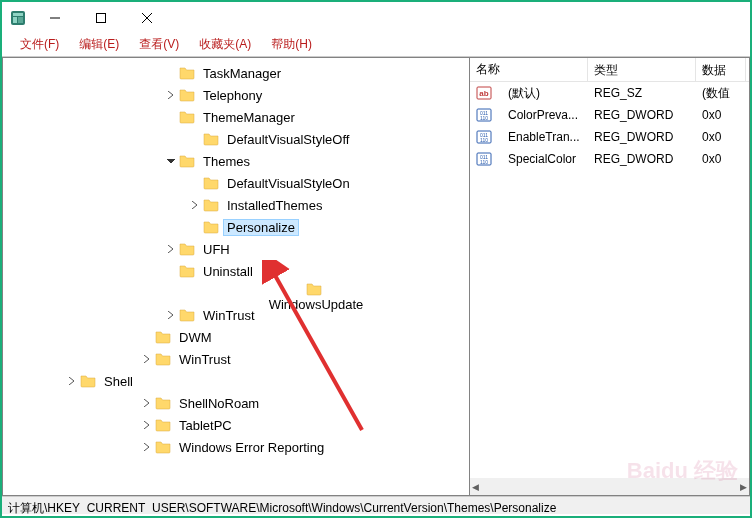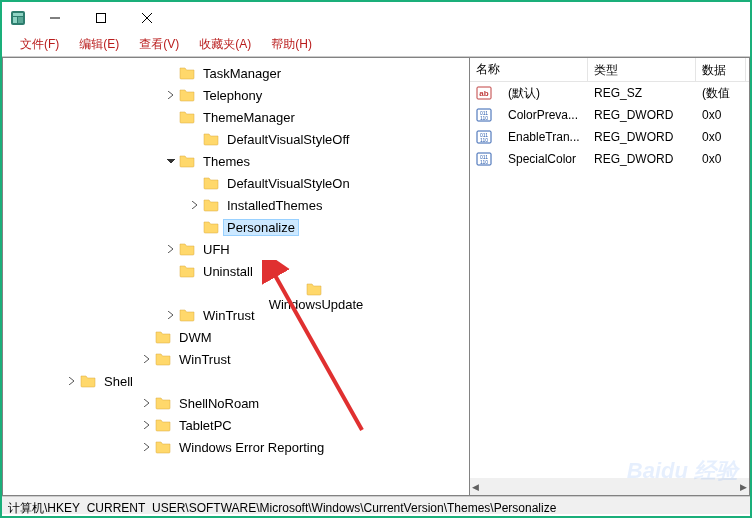--- a/index.html
+++ b/index.html
@@ -37,21 +37,21 @@
     .col-name { width: 118px; display: flex; align-items: center; }
     .col-type { width: 108px; }
     .col-data { width: 50px; }
     .value-icon { width: 16px; height: 16px; display: inline-flex; margin-right: 16px; flex-shrink: 0; }
     
     .list-scrollbar { height: 17px; background: #f0f0f0; display: flex; align-items: center; justify-content: space-between; padding: 0 2px; }
     .scroll-arrow { font-size: 9px; color: #606060; }
     
     .statusbar { height: 18px; padding: 3px 6px; font-size: 12px; border-top: 1px solid #ccc; background: #f0f0f0; white-space: nowrap; overflow: hidden; }
     
-    .watermark { position: absolute; right: 12px; bottom: 30px; opacity: 0.12; font-size: 22px; font-weight: bold; color: #3b82f6; pointer-events: none; font-style: italic; }
+    .watermark { position: absolute; right: 12px; bottom: 30px; opacity: 0.12; font-size: 22px; font-weight: bold; color: #be185d; pointer-events: none; }
     
     .arrow-annotation { position: absolute; pointer-events: none; z-index: 100; }
   </style>
 </head>
 <body>
 
 <div class="titlebar">
   <span class="titlebar-icon">
     <svg width="16" height="16">
         <rect x="1" y="1" width="14" height="14" fill="#2d7d6e" rx="2"></rect>

